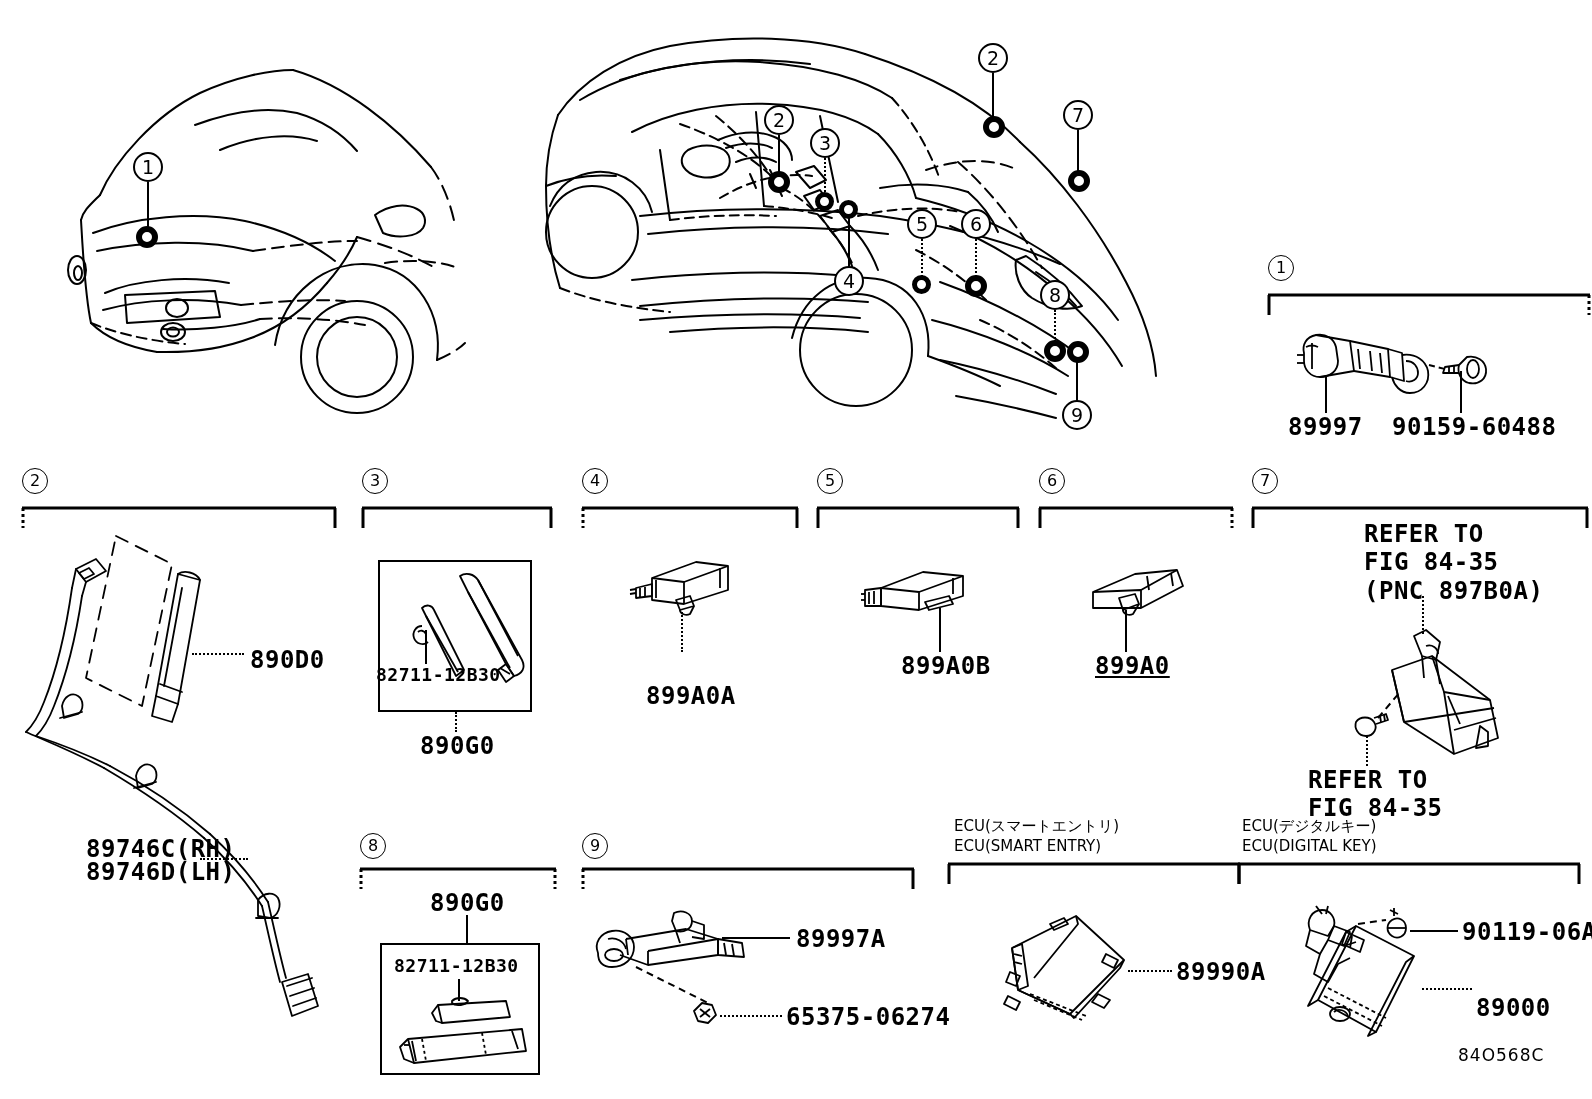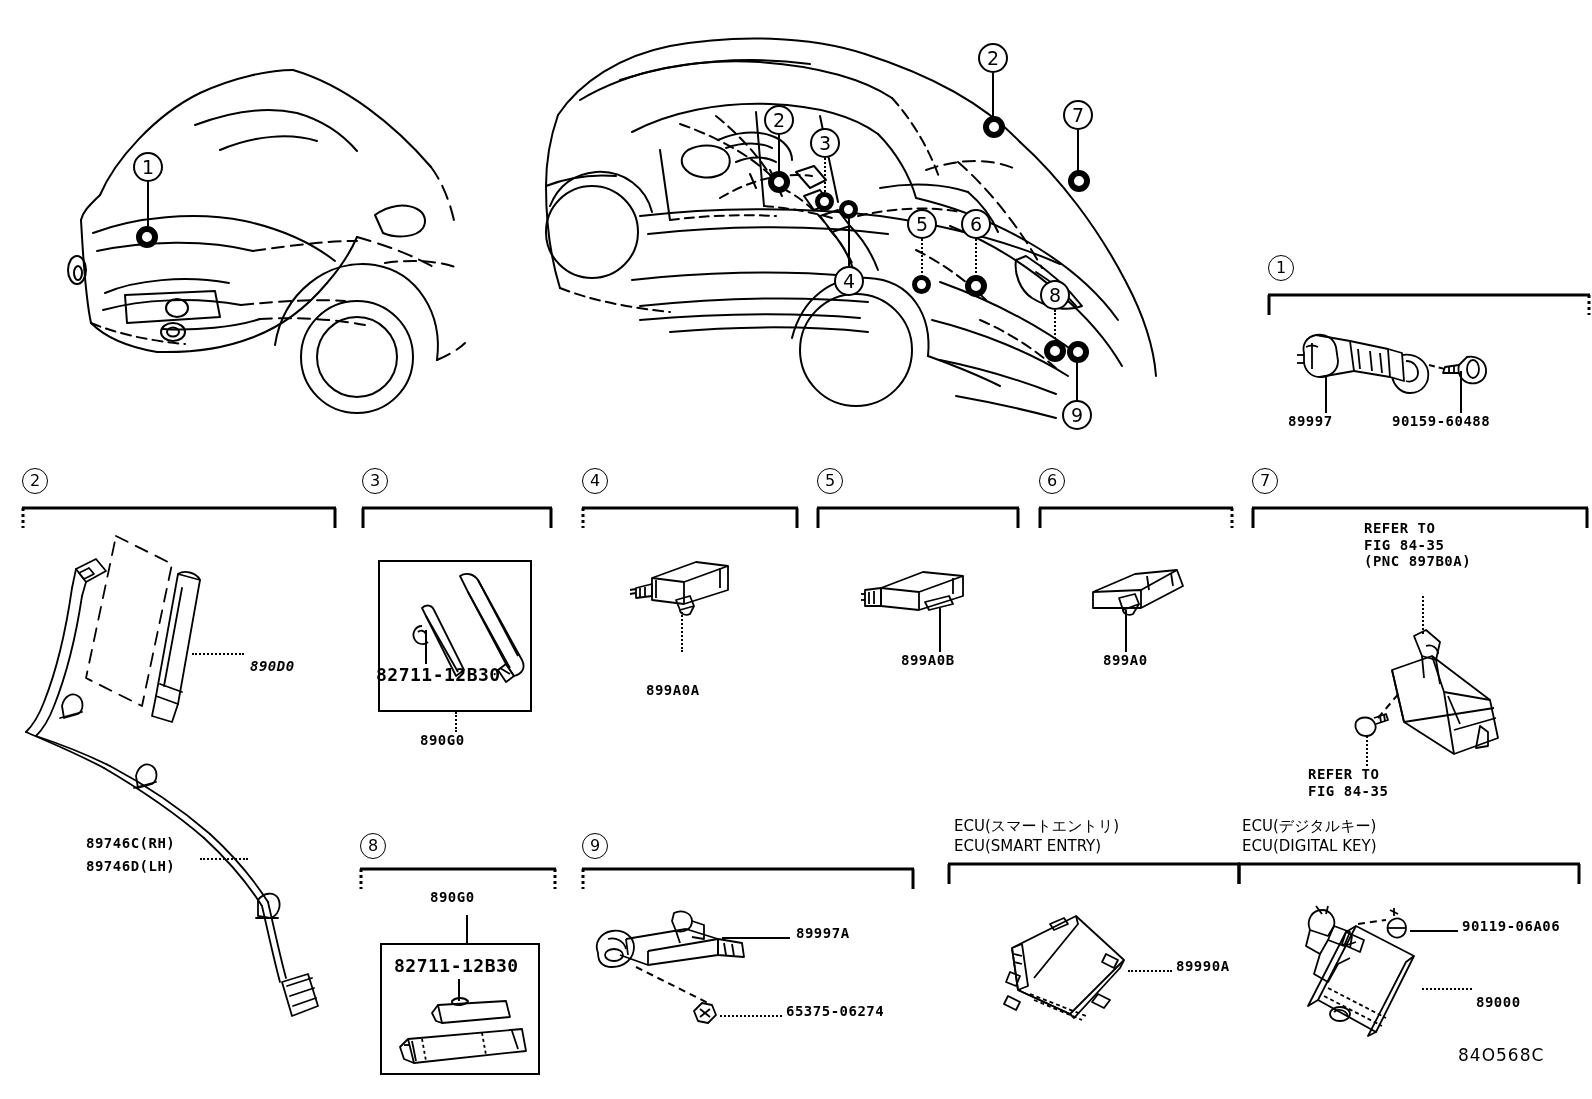--- a/index.html
+++ b/index.html
@@ -4,21 +4,21 @@
 <style>
   html,body{margin:0;padding:0;background:#ffffff;}
   body{
     width:1592px;height:1099px;position:relative;overflow:hidden;
     font-family:"DejaVu Sans Mono","Liberation Mono",monospace;
     color:#000;
   }
   .abs{position:absolute;}
   .lbl{
     font-family:"DejaVu Sans Mono","Liberation Mono",monospace;
-    font-weight:bold;font-size:14px;letter-spacing:0.5px;white-space:pre;
+    font-weight:bold;font-size:24px;letter-spacing:0.5px;white-space:pre;
     color:#000;line-height:1.18;
   }
   .lbl.small{font-size:18px;}
   .lbl.jp{font-family:"DejaVu Sans","Liberation Sans",sans-serif;font-size:15px;font-weight:normal;letter-spacing:0;}
   .lbl.en{font-family:"DejaVu Sans","Liberation Sans",sans-serif;font-size:15px;font-weight:normal;letter-spacing:0;}
   .footcode{
     font-family:"DejaVu Sans","Liberation Sans",sans-serif;
     font-size:17px;letter-spacing:1px;color:#000;font-weight:normal;
   }
   
@@ -355,21 +355,21 @@
       <path d="M269 480 L292 472"></path>
 
       <path d="M154 48 L176 54 L154 178 L132 170 Z"></path>
       <path d="M154 48 C160 44 172 46 176 54"></path>
       <path d="M136 158 L158 166"></path>
       <path d="M132 170 L128 190 L148 196 L154 178"></path>
       <path d="M158 62 L140 160"></path>
     </g>
   </svg>
   <div class="abs leader doth" style="left:188px;top:185px;width:52px;"></div>
-  <div class="abs lbl" style="left:246px;top:190px;font-style:italic;">890D0</div>
+  <div class="abs lbl" style="left:246px;top:178px;">890D0</div>
 
   <div class="abs leader doth" style="left:196px;top:390px;width:48px;"></div>
   <div class="abs lbl" style="left:82px;top:367px;">89746C(RH)</div>
   <div class="abs lbl" style="left:82px;top:390px;">89746D(LH)</div>
 </div>
 
 <div class="abs" style="left:348px;top:468px;width:220px;height:300px;">
   <div class="abs" style="left:14px;top:0px;">
     <div class="cnum sm">3</div>
   </div>
@@ -471,21 +471,21 @@
       <path d="M8 28 L50 10 L92 6 L98 22 L56 44 L8 44 Z"></path>
       <path d="M8 28 L56 26 L56 44"></path>
       <path d="M56 26 L92 6"></path>
       <path d="M86 9 L88 22"></path>
       <path d="M62 12 L64 26"></path>
       <path d="M34 34 L50 30 L54 40 L38 46 Z"></path>
       <path d="M38 46 C38 50 44 52 48 50 L54 40"></path>
     </g>
   </svg>
   <div class="abs leader v" style="left:98px;top:142px;height:42px;"></div>
-  <div class="abs lbl" style="left:76px;top:184px;">899A0</div>
+  <div class="abs lbl" style="left:68px;top:184px;text-decoration:underline;">899A0</div>
 </div>
 
 <div class="abs" style="left:1240px;top:468px;width:352px;height:345px;">
   <div class="abs" style="left:12px;top:0px;">
     <div class="cnum sm">7</div>
   </div>
   <svg class="bracket" style="left:0;top:38px;" width="352" height="22">
     <path d="M12 2 H348" stroke="#000" stroke-width="3" fill="none"></path>
     <path d="M13 2 V22" stroke="#000" stroke-width="3" fill="none"></path>
     <path d="M347 2 V22" stroke="#000" stroke-width="3" fill="none"></path>

